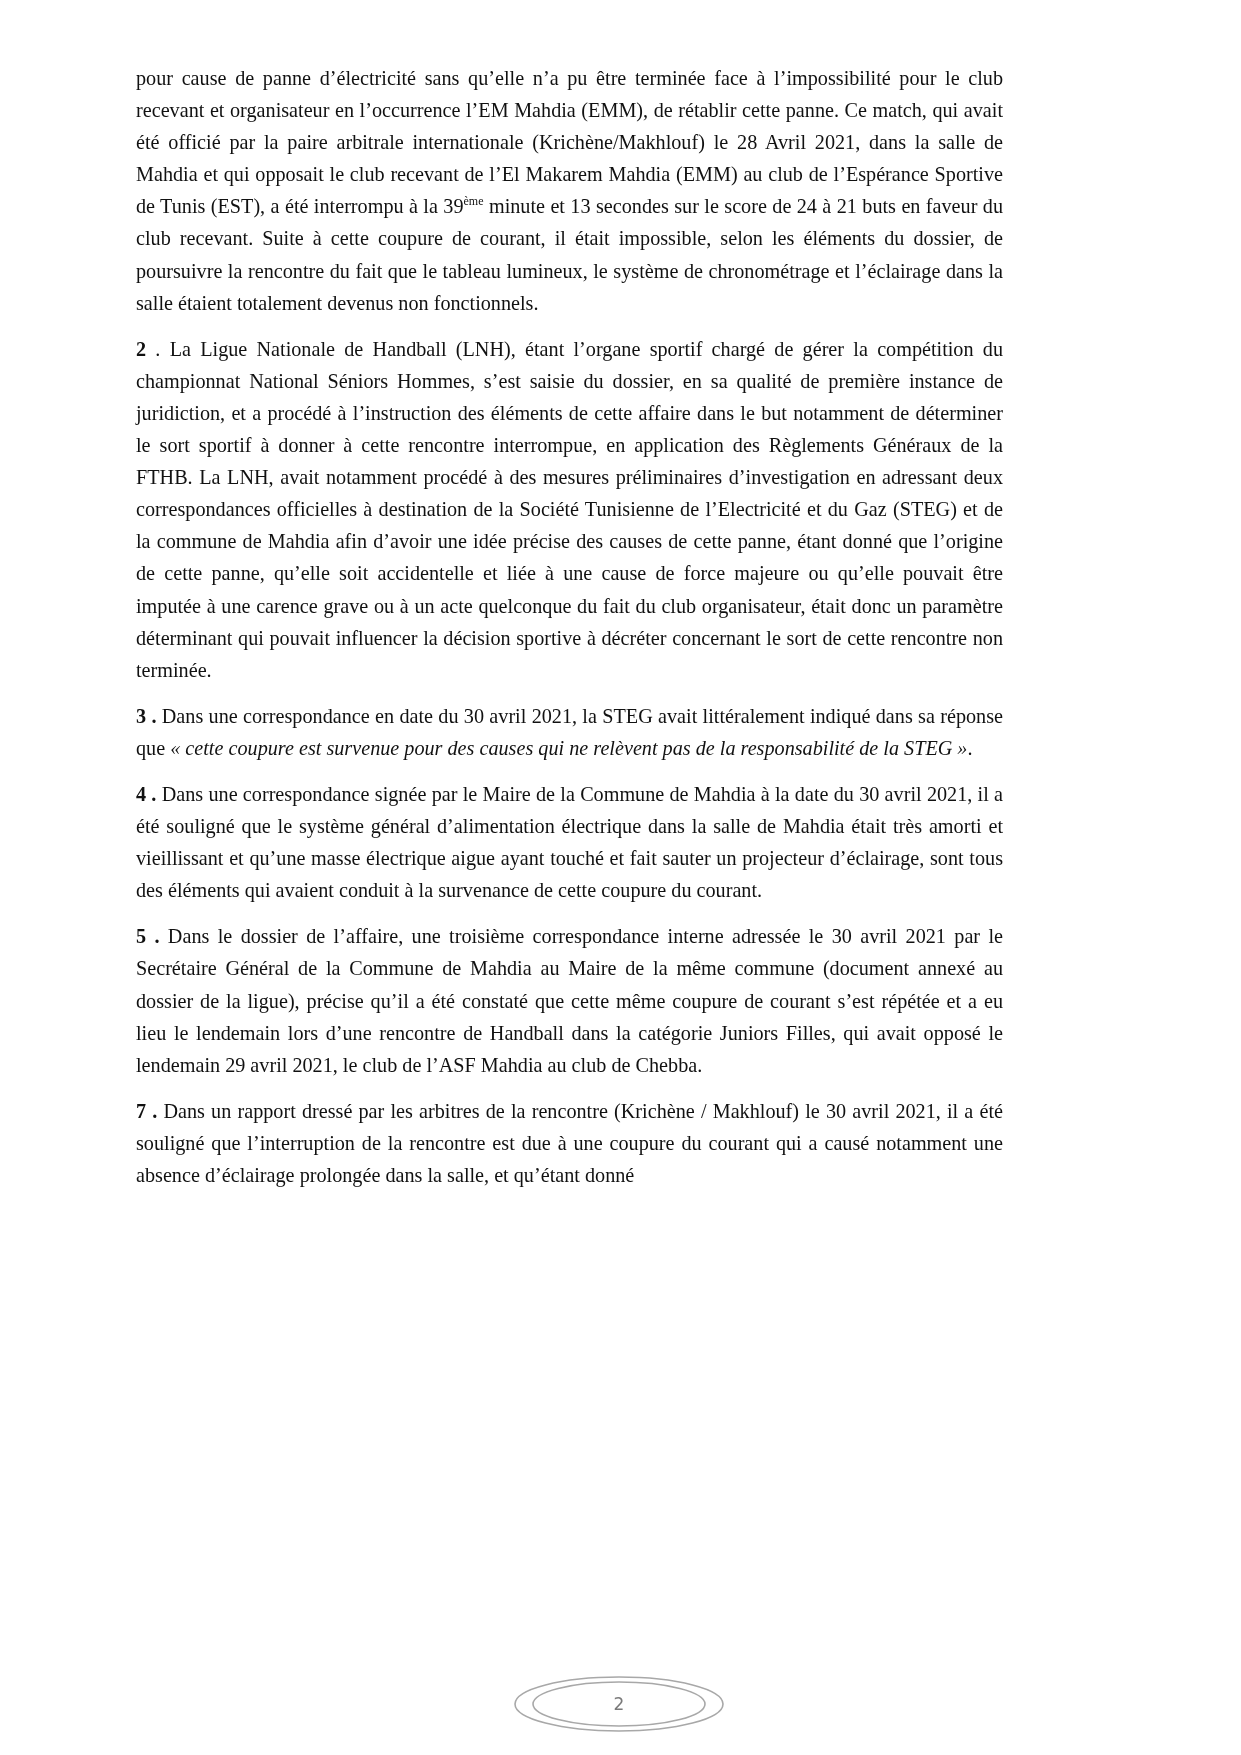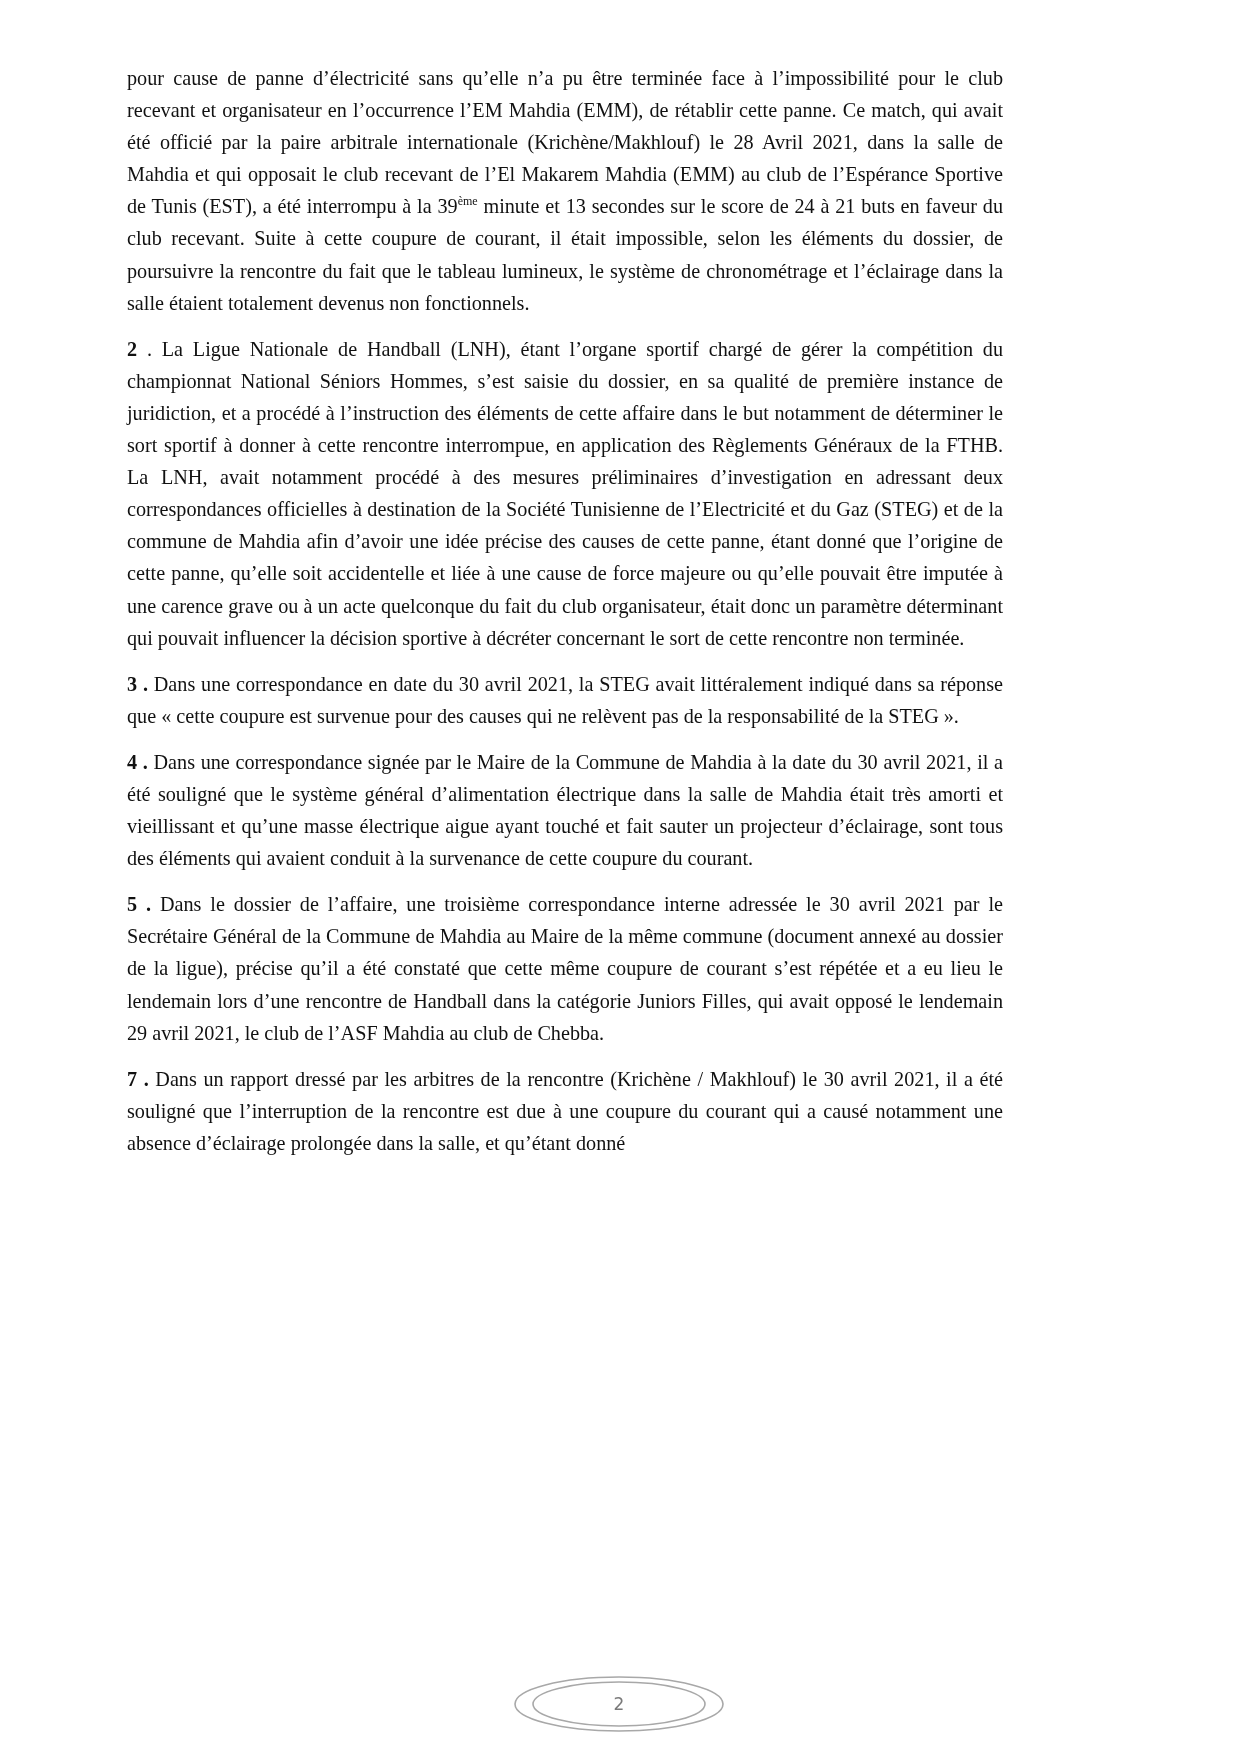--- a/index.html
+++ b/index.html
@@ -15,31 +15,32 @@
       font-family: "Liberation Serif", "DejaVu Serif", serif;
       color: #111111;
     }
     .page {
       position: absolute;
       left: 119px;
       top: 62px;
       width: 884px;
     }
     .para {
-      margin: 0 0 14px 8px;
+      margin: 0 0 14px 17px;
       font-size: 20.2px;
       line-height: 32.1px;
       text-align: justify;
       text-justify: inter-word;
       hyphens: none;
     }
     .num {
       font-weight: bold;
     }
     .quote {
+      font-style: italic;
     }
     sup {
       font-size: 12px;
       line-height: 0;
       vertical-align: 8px;
     }
     .footer {
       position: absolute;
       left: 513px;
       top: 1675px;

